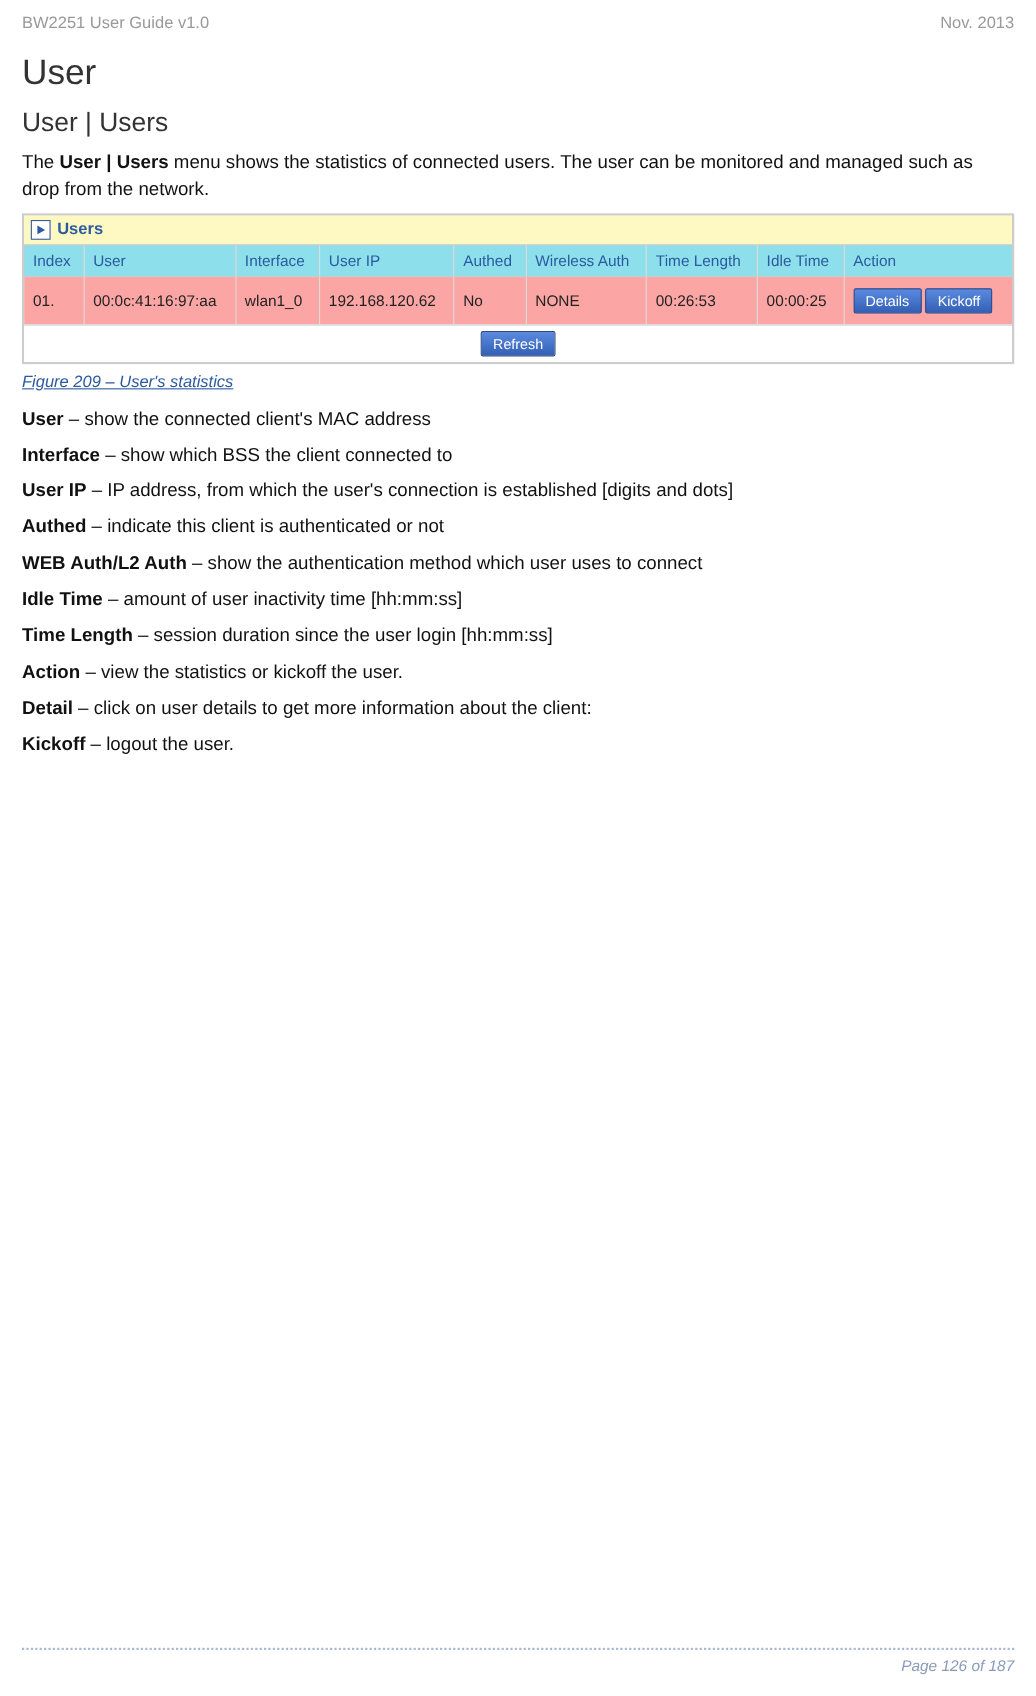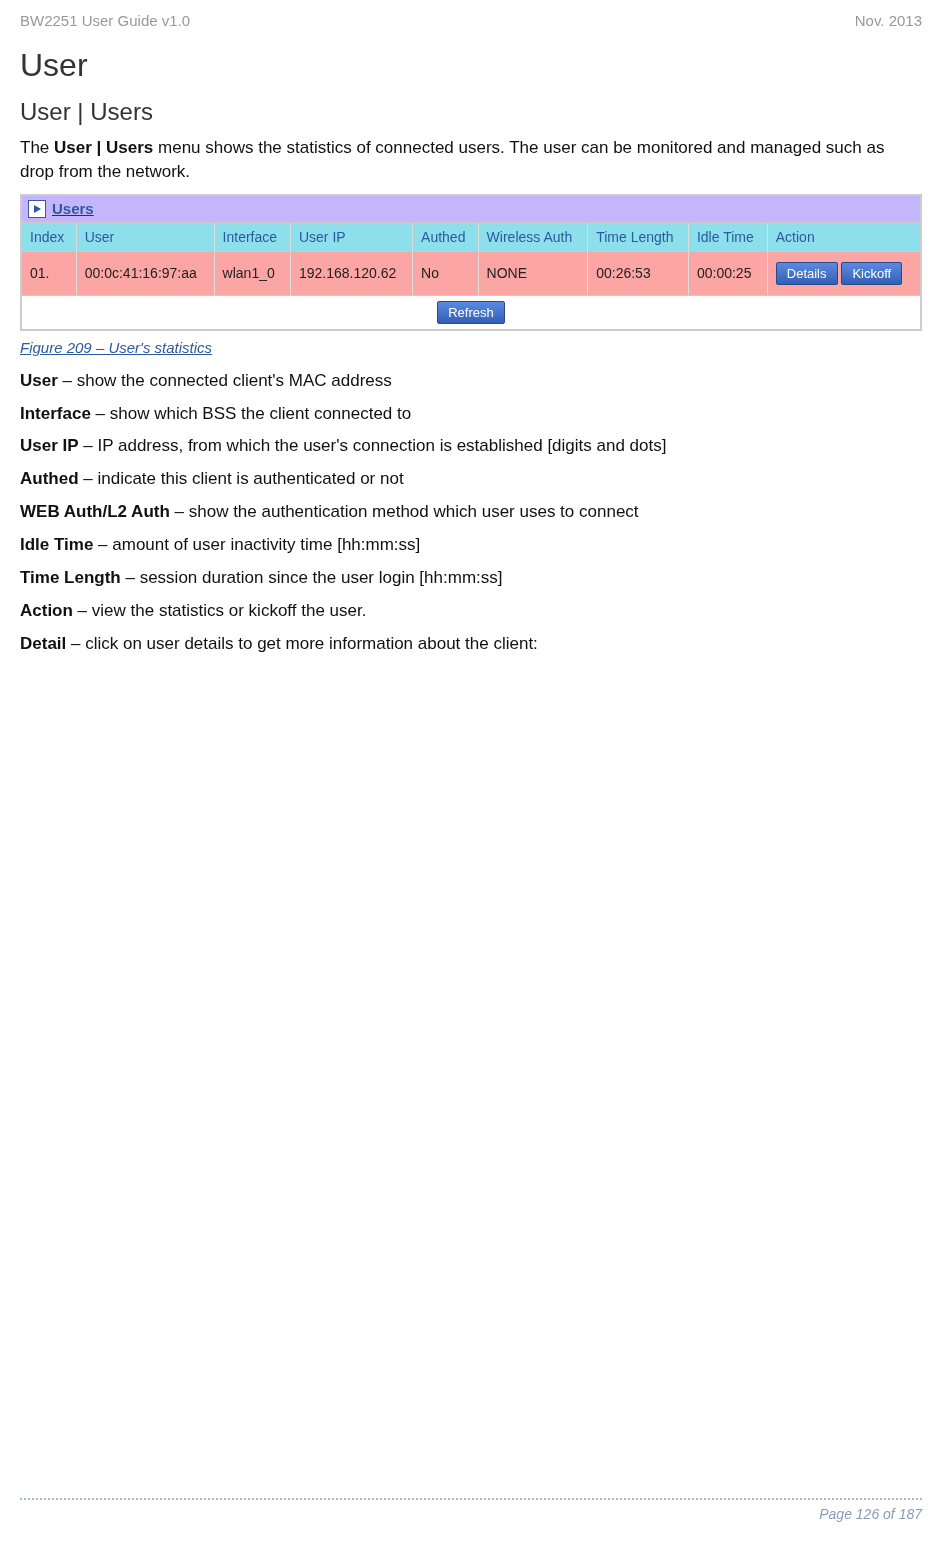--- a/index.html
+++ b/index.html
@@ -44,24 +44,23 @@
       line-height: 1.4;
     }
     .table-wrapper {
       border: 2px solid #ccc;
       background: #fafafa;
       margin-bottom: 8px;
     }
     .table-title-row {
       display: flex;
       align-items: center;
-      background: #c4b5fd;
+      background: #fef9c3;
       padding: 4px 6px;
       border-bottom: 1px solid #ccc;
-      text-decoration: underline;
     }
     .title-icon {
       width: 18px;
       height: 18px;
       background: #fff;
       border: 1px solid #3b5998;
       display: flex;
       align-items: center;
       justify-content: center;
       margin-right: 6px;
@@ -222,20 +221,21 @@
   <div class="defs">
     <div class="def-line"><span class="def-term">User</span><span> – show the connected client's MAC address</span></div>
     <div class="def-line"><span class="def-term">Interface</span><span> – show which BSS the client connected to</span></div>
     <div class="def-line"><span class="def-term">User IP</span><span> – IP address, from which the user's connection is established [digits and dots]</span></div>
     <div class="def-line"><span class="def-term">Authed</span><span> – indicate this client is authenticated or not</span></div>
     <div class="def-line"><span class="def-term">WEB Auth/L2 Auth</span><span> – show the authentication method which user uses to connect</span></div>
     <div class="def-line"><span class="def-term">Idle Time</span><span> – amount of user inactivity time [hh:mm:ss]</span></div>
     <div class="def-line"><span class="def-term">Time Length</span><span> – session duration since the user login [hh:mm:ss]</span></div>
     <div class="def-line"><span class="def-term">Action</span><span> – view the statistics or kickoff the user.</span></div>
     <div class="def-line"><span class="def-term">Detail</span><span> – click on user details to get more information about the client:</span></div>
+    <div class="def-line"><span class="def-term">Kickoff</span><span> – logout the user.</span></div>
   </div>
 
 </div>
 
 <div class="page-footer">
   <div class="dotted-line"></div>
   <div class="page-num">Page 126 of 187</div>
 </div>
 
 </body></html>

